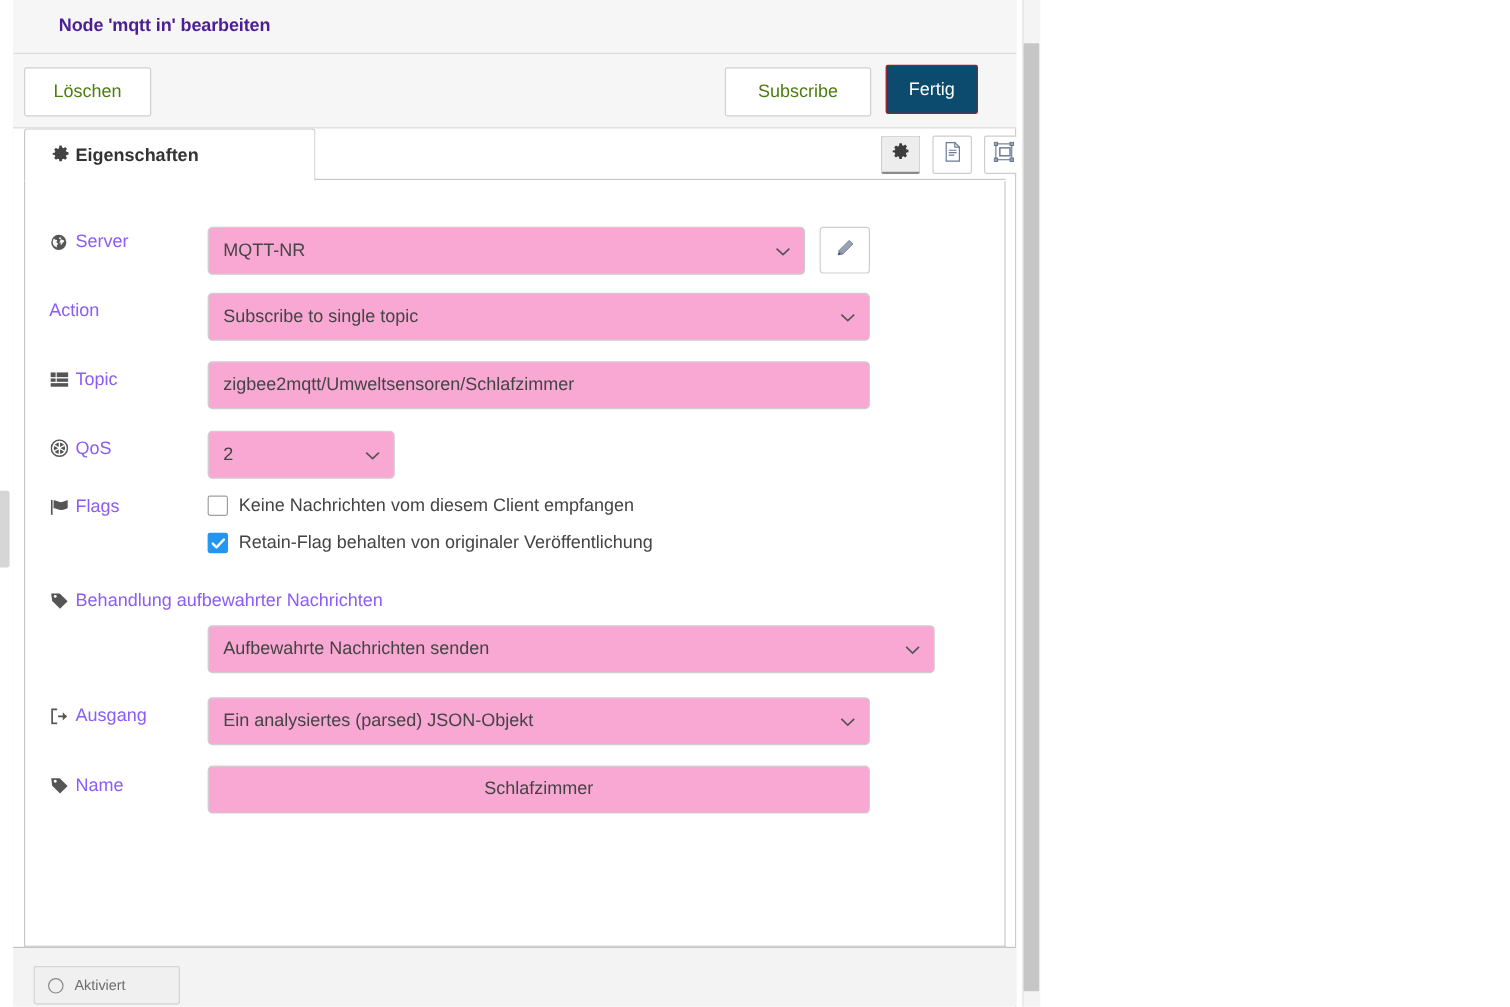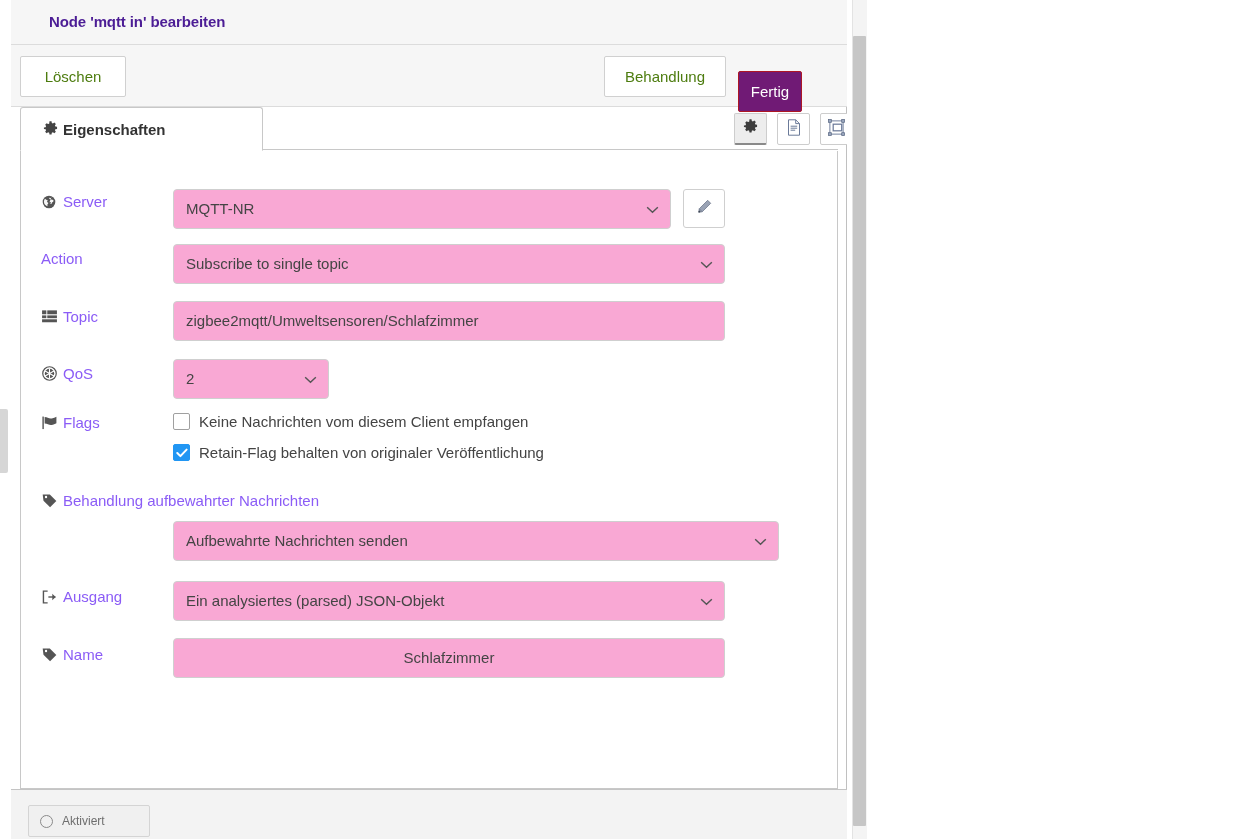--- a/index.html
+++ b/index.html
@@ -103,24 +103,24 @@
     height: 41px;
   }
   .btn-cancel {
     left: 593px;
     top: 11px;
     width: 122px;
     height: 41px;
   }
   .btn-done {
     left: 727px;
-    top: 26px;
-    width: 64px;
+    top: 9px;
+    width: 77px;
     height: 41px;
-    background: #701a75;
+    background: #0c4a6e;
     border: 1px solid #ad1625;
     color: #ffffff;
   }
 
   
   .tabrow {
     position: absolute;
     left: 0;
     top: 107px;
     width: 836px;
@@ -378,21 +378,21 @@
   </div>
 
   <div class="dialog">
 
     <div class="titlebar">
       <div class="title-text">Node 'mqtt in' bearbeiten</div>
     </div>
 
     <div class="actionbar">
       <button class="btn btn-delete">Löschen</button>
-      <button class="btn btn-cancel">Behandlung</button>
+      <button class="btn btn-cancel">Subscribe</button>
       <button class="btn btn-done">Fertig</button>
     </div>
 
     <div class="tabrow">
       <div class="tabrow-baseline"></div>
 
       <div class="tab-properties">
         <span class="tab-gear">
           <svg width="15" height="15" viewBox="0 0 16 16" fill="#444444" aria-hidden="true">
             <path d="M8 5.2A2.8 2.8 0 1 0 8 10.8 2.8 2.8 0 0 0 8 5.2zm0 1.5a1.3 1.3 0 1 1 0 2.6 1.3 1.3 0 0 1 0-2.6z"></path>

